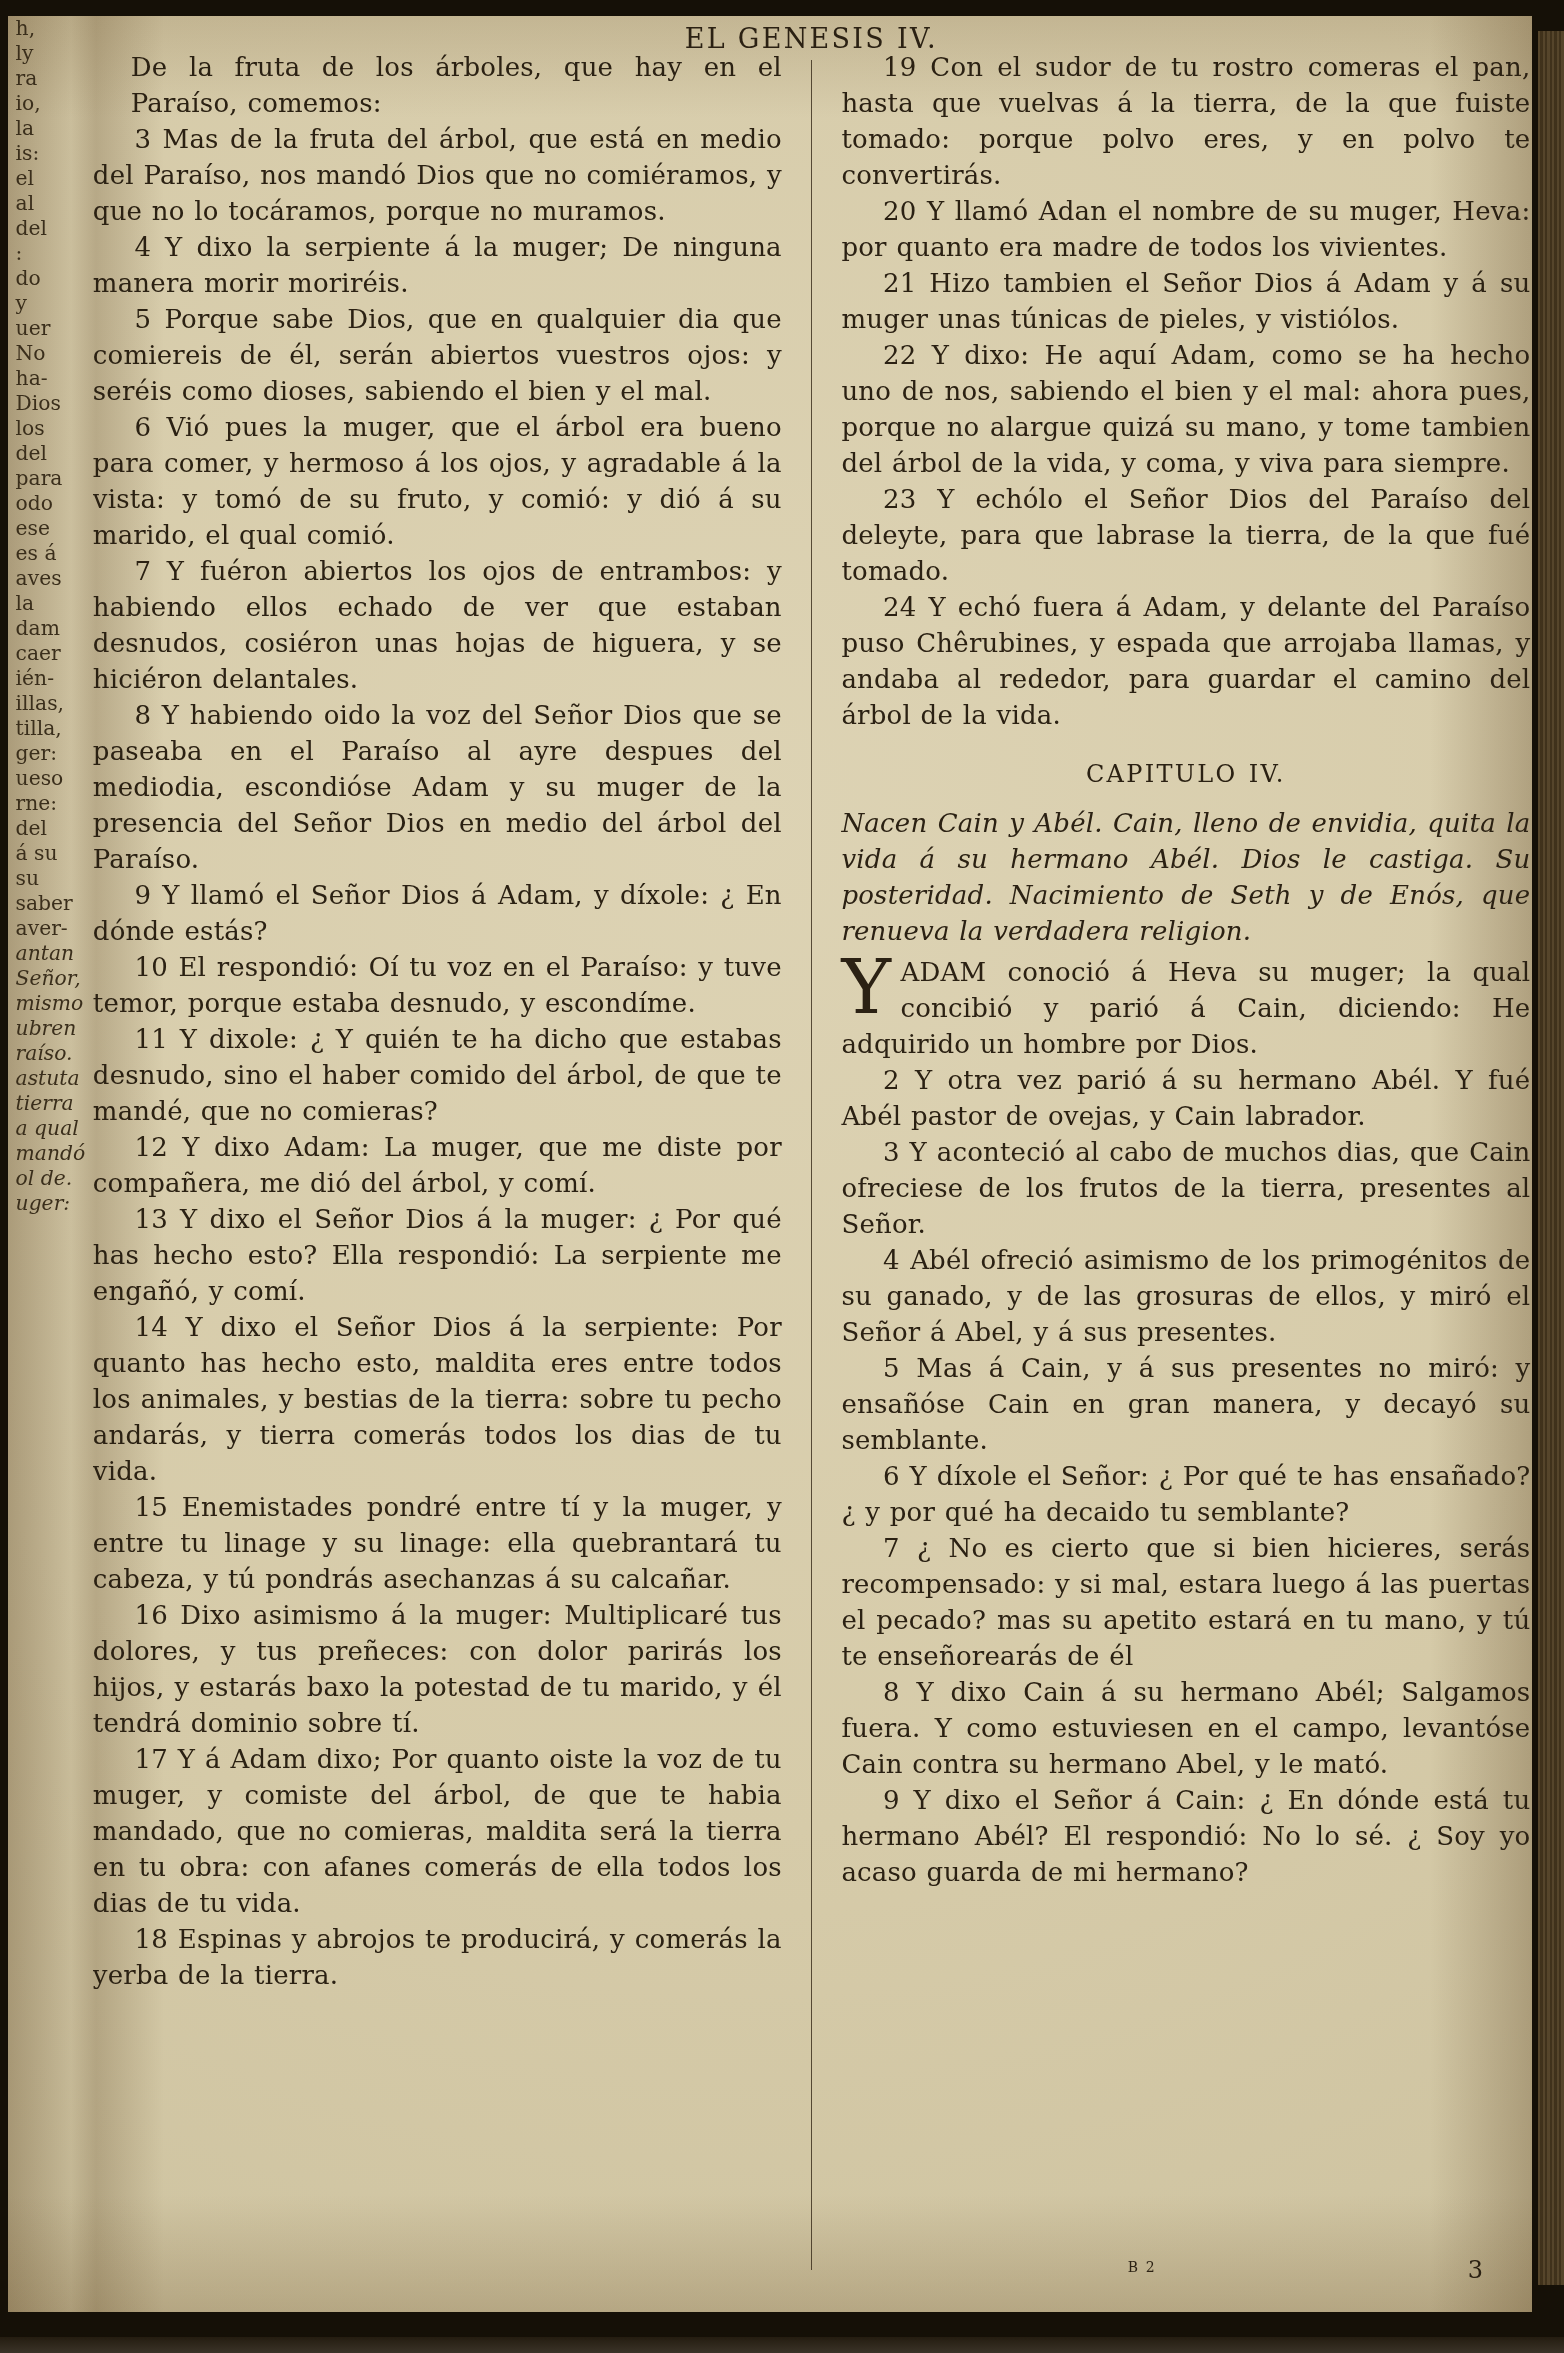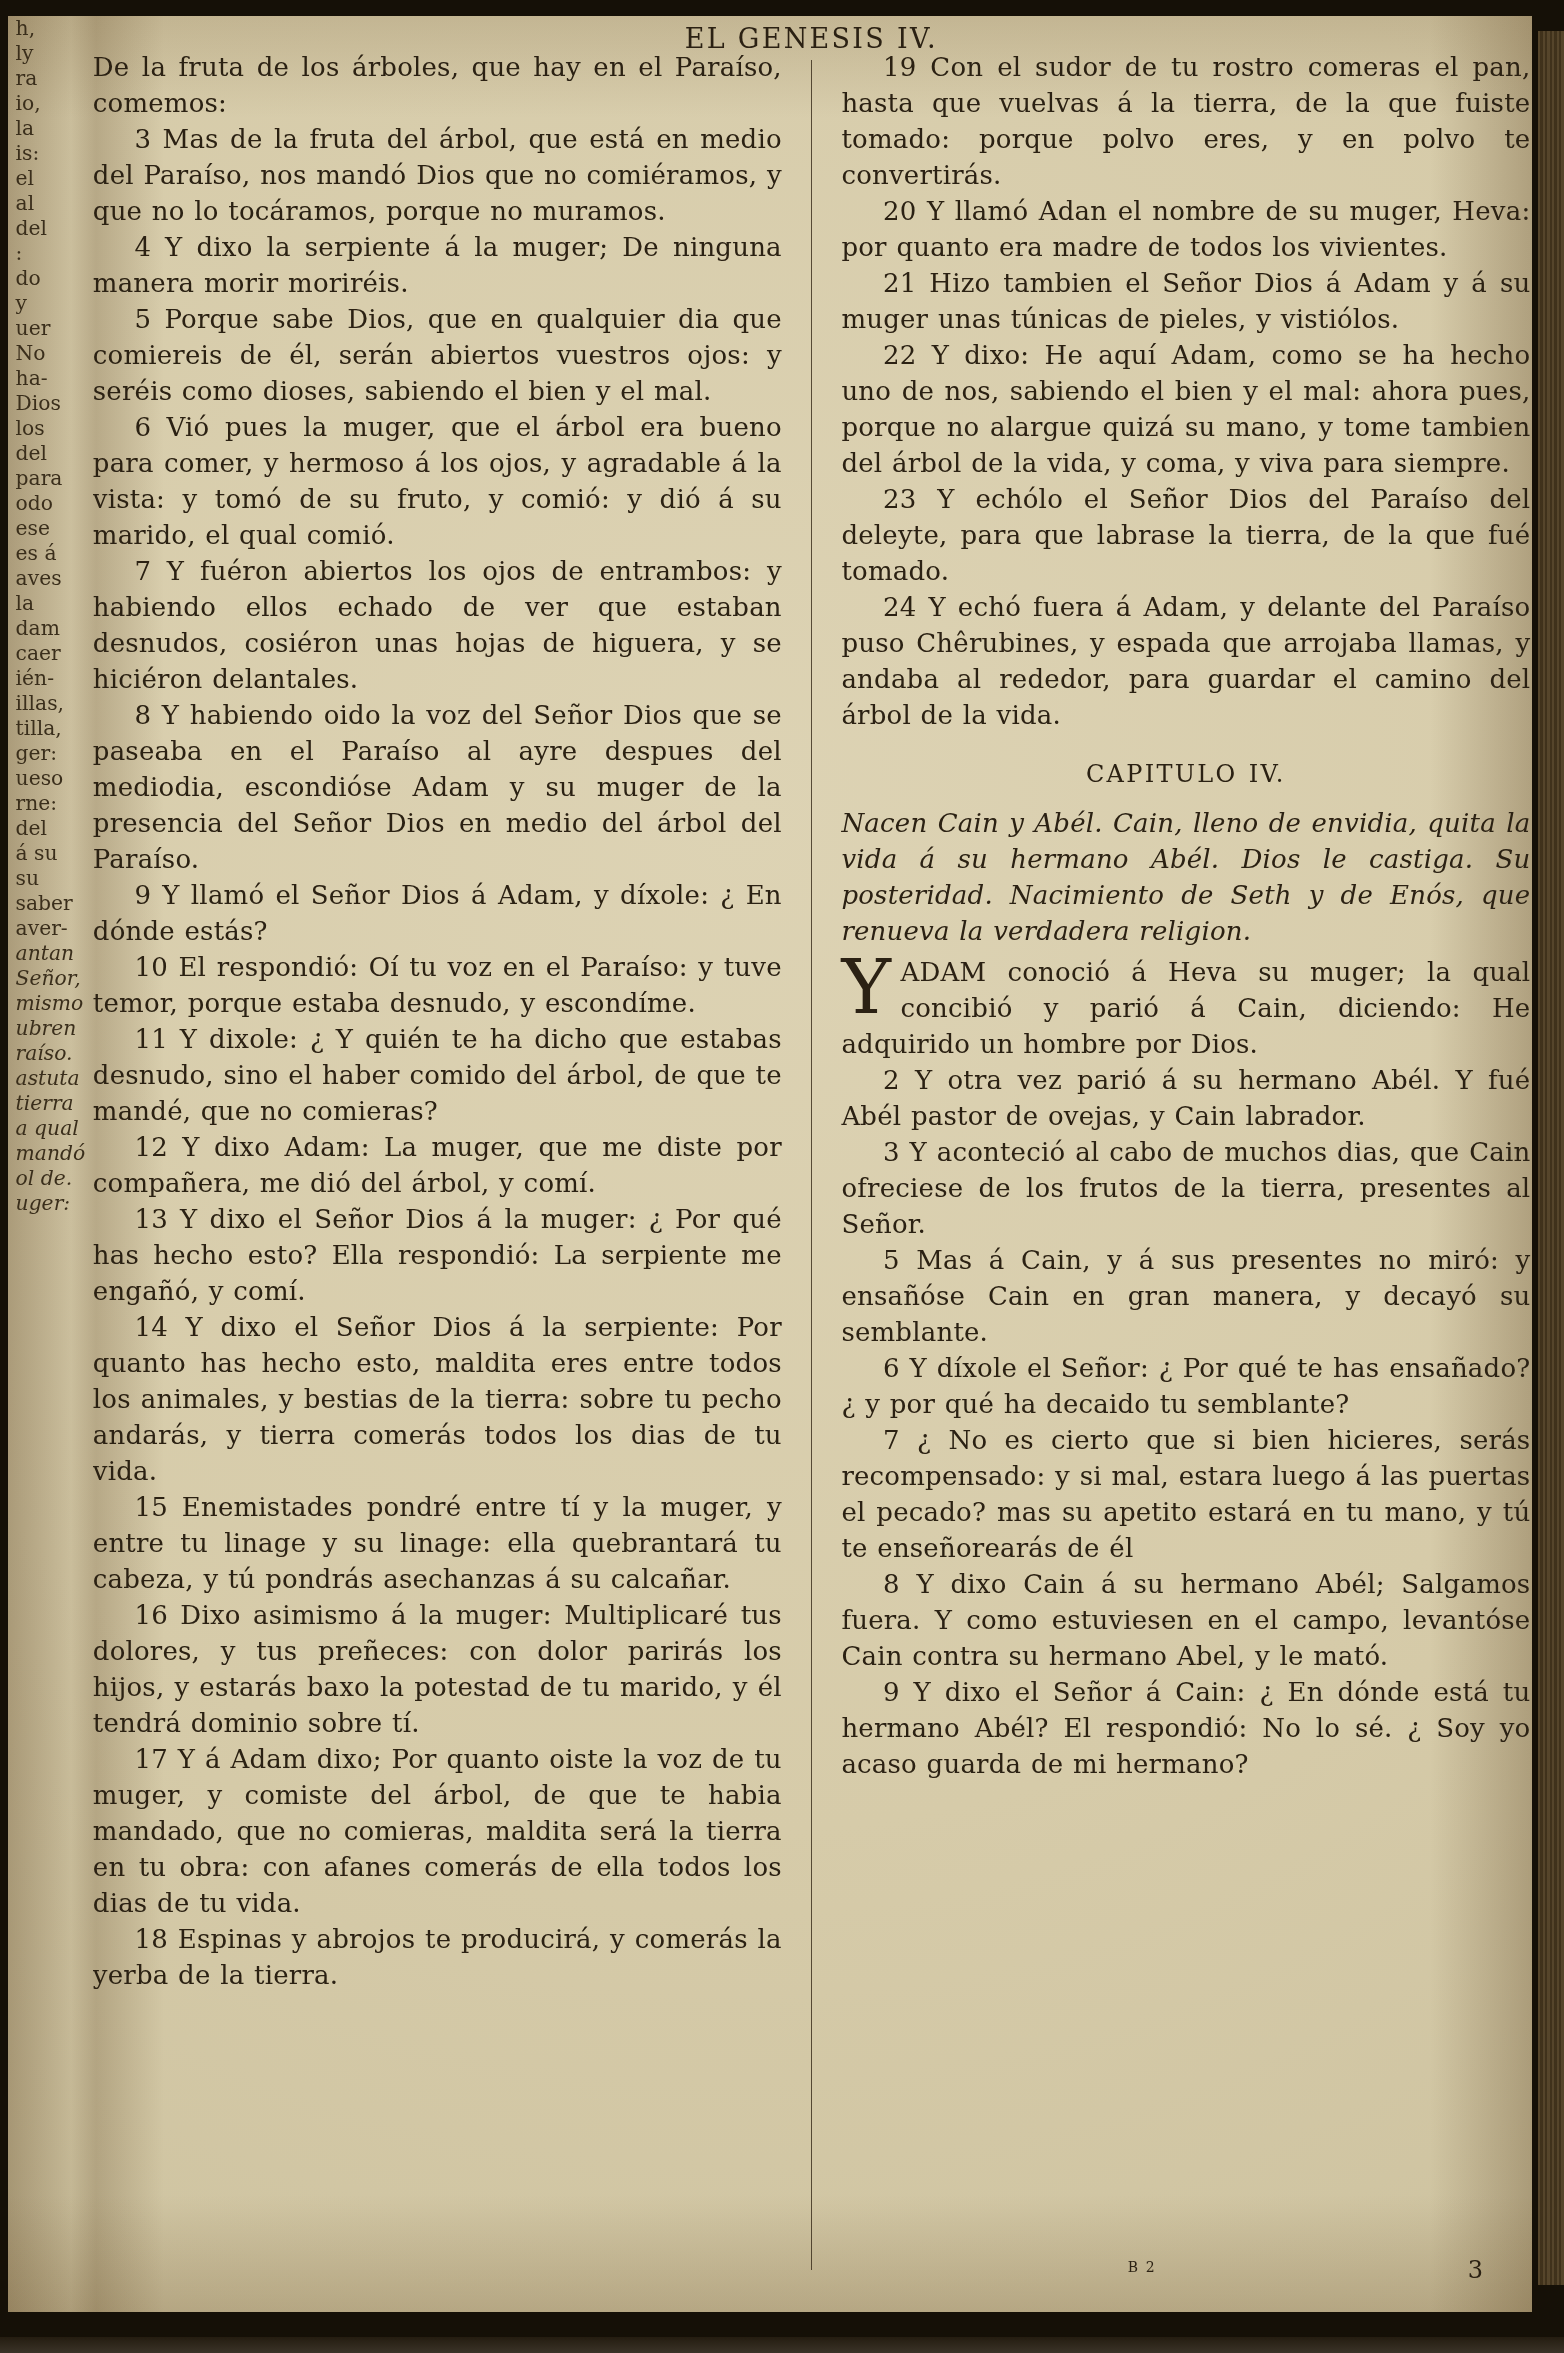--- a/index.html
+++ b/index.html
@@ -38,21 +38,21 @@
     position:absolute; left:85px; top:7.8px; width:1437px;
     text-align:center; font-size:27px; letter-spacing:2.3px;
   }
   .columns {
     position:absolute; left:85px; top:33px; width:1438px; height:2221px;
     display:flex; overflow:hidden;
   }
   .col { width:689px; font-size:26px; line-height:36px; letter-spacing:0.2px; word-spacing:1.2px; }
   .divider { width:1.6px; margin:11px 29px 0 29px; background:rgba(52,40,22,0.8); }
   .verse { margin:0; text-indent:1.6em; text-align:justify; }
-  .verse.no-indent { text-indent:0; }
+  .verse.no-indent { text-indent:0;margin-left:38px; }
   .chapter-head { text-align:center; font-size:24px; letter-spacing:2.3px; margin:23.5px 0 12.5px; }
   .summary { font-style:italic; margin:0 0 5px; text-align:justify; }
   .first-verse { text-indent:0; text-align:justify; margin:0; }
   .dropcap { float:left; font-size:75px; line-height:59px; padding:4.7px 9.4px 0 0; }
   .footer-sig { position:absolute; left:1120px; top:2243px; font-size:14px; letter-spacing:1.6px; }
   .footer-page { position:absolute; left:1460px; top:2240px; font-size:24px; }
 </style>
 </head>
 <body>
 
@@ -147,20 +147,21 @@
 
       <div class="chapter-head">CAPITULO IV.</div>
 
       <p class="summary">Nacen Cain y Abél. Cain, lleno de envidia, quita la vida á su hermano Abél. Dios le castiga. Su posteridad. Nacimiento de Seth y de Enós, que renueva la verdadera religion.</p>
 
       <p class="first-verse"><span class="dropcap">Y</span><span>ADAM conoció á Heva su muger; la qual concibió y parió á Cain, diciendo: He adquirido un hombre por Dios.</span></p>
 
       <div>
           <p class="verse">2 Y otra vez parió á su hermano Abél. Y fué Abél pastor de ovejas, y Cain labrador.</p>
           <p class="verse">3 Y aconteció al cabo de muchos dias, que Cain ofreciese de los frutos de la tierra, presentes al Señor.</p>
+          <p class="verse">4 Abél ofreció asimismo de los primogénitos de su ganado, y de las grosuras de ellos, y miró el Señor á Abel, y á sus presentes.</p>
           <p class="verse">5 Mas á Cain, y á sus presentes no miró: y ensañóse Cain en gran manera, y decayó su semblante.</p>
           <p class="verse">6 Y díxole el Señor: ¿ Por qué te has ensañado? ¿ y por qué ha decaido tu semblante?</p>
           <p class="verse">7 ¿ No es cierto que si bien hicieres, serás recompensado: y si mal, estara luego á las puertas el pecado? mas su apetito estará en tu mano, y tú te enseñorearás de él</p>
           <p class="verse">8 Y dixo Cain á su hermano Abél; Salgamos fuera. Y como estuviesen en el campo, levantóse Cain contra su hermano Abel, y le mató.</p>
           <p class="verse">9 Y dixo el Señor á Cain: ¿ En dónde está tu hermano Abél? El respondió: No lo sé. ¿ Soy yo acaso guarda de mi hermano?</p>
         </div>
     </div>
 
   </div>
 

